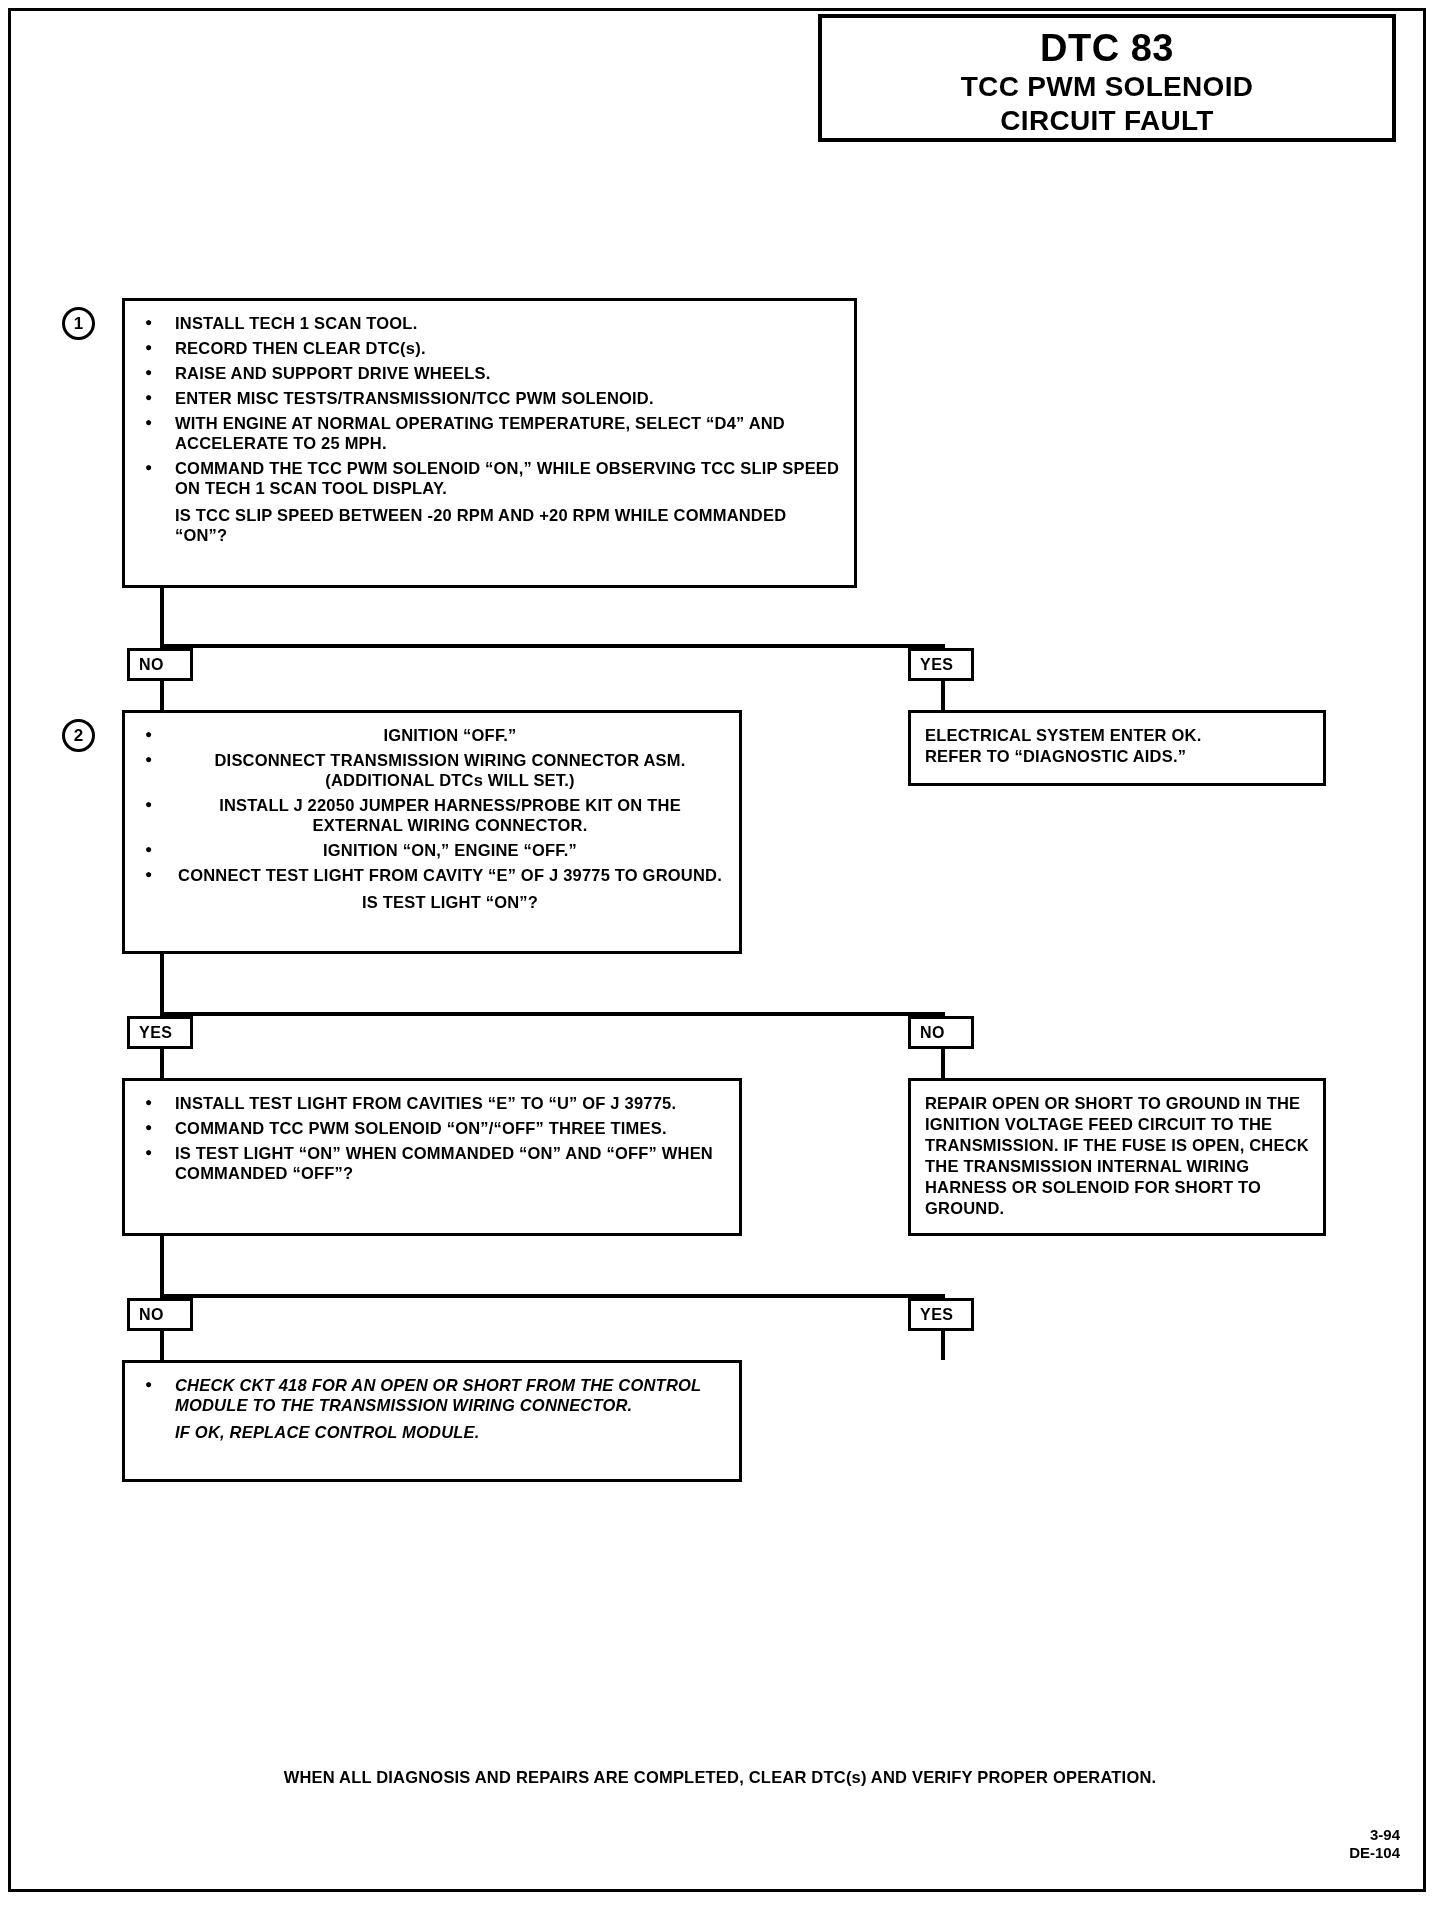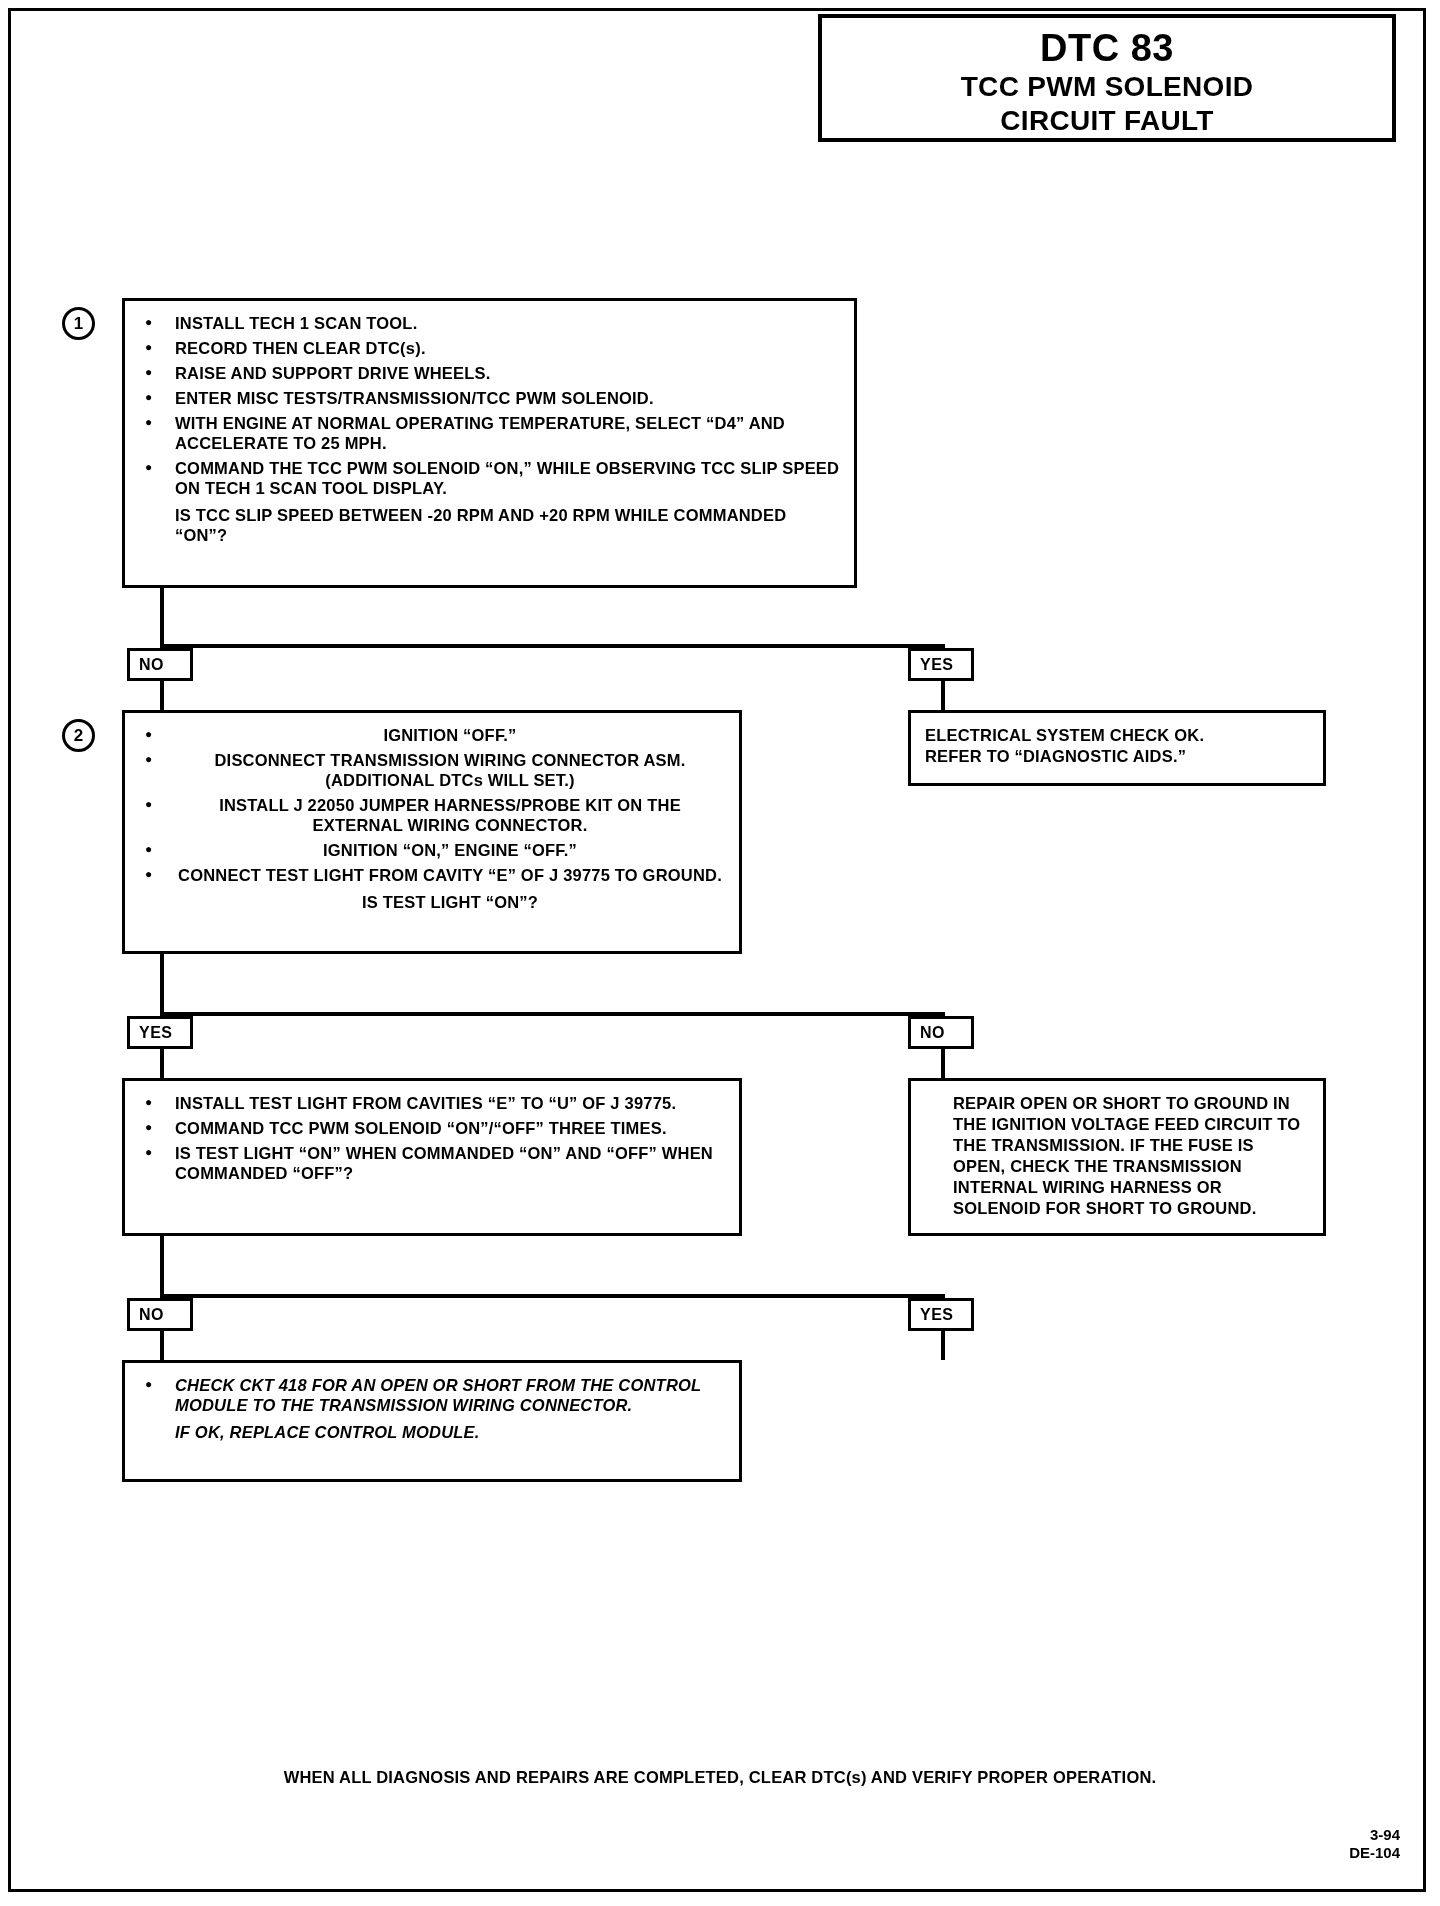--- a/index.html
+++ b/index.html
@@ -207,21 +207,21 @@
         <li>INSTALL J 22050 JUMPER HARNESS/PROBE KIT ON THE EXTERNAL WIRING CONNECTOR.</li>
         <li>IGNITION “ON,” ENGINE “OFF.”</li>
         <li>CONNECT TEST LIGHT FROM CAVITY “E” OF J 39775 TO GROUND.</li>
       </ul>
       <div class="question">IS TEST LIGHT “ON”?</div>
     </div>
   </div>
 
   <div class="box" style="left:908px; top:710px; width:418px; height:76px;">
     <div class="box-inner">
-      <div class="plain-text" style="white-space:pre-line;">ELECTRICAL SYSTEM CHECK OK.
+      <div class="plain-text" style="white-space:pre-line;">ELECTRICAL SYSTEM ENTER OK.
 REFER TO “DIAGNOSTIC AIDS.”</div>
     </div>
   </div>
 
   <div class="ln-v" style="left:160px; top:954px; height:62px;"></div>
   <div class="ln-h" style="left:160px; top:1012px; width:785px;"></div>
   <div class="ln-v" style="left:941px; top:1012px; height:20px;"></div>
 
   <div class="tag" style="left:127px; top:1016px;">YES</div>
   <div class="tag" style="left:908px; top:1016px;">NO</div>
@@ -232,21 +232,21 @@
   <div class="box" style="left:122px; top:1078px; width:620px; height:158px;">
     <div class="box-inner">
       <ul class="bullets">
         <li>INSTALL TEST LIGHT FROM CAVITIES “E” TO “U” OF J 39775.</li>
         <li>COMMAND TCC PWM SOLENOID “ON”/“OFF” THREE TIMES.</li>
         <li>IS TEST LIGHT “ON” WHEN COMMANDED “ON” AND “OFF” WHEN COMMANDED “OFF”?</li>
       </ul>
     </div>
   </div>
 
-  <div class="box" style="left:908px; top:1078px; width:418px; height:158px;padding-left:28px;">
+  <div class="box" style="left:908px; top:1078px; width:418px; height:158px;">
     <div class="box-inner">
       <div class="plain-text">REPAIR OPEN OR SHORT TO GROUND IN THE IGNITION VOLTAGE FEED CIRCUIT TO THE TRANSMISSION. IF THE FUSE IS OPEN, CHECK THE TRANSMISSION INTERNAL WIRING HARNESS OR SOLENOID FOR SHORT TO GROUND.</div>
     </div>
   </div>
 
   <div class="ln-v" style="left:160px; top:1236px; height:62px;"></div>
   <div class="ln-h" style="left:160px; top:1294px; width:785px;"></div>
   <div class="ln-v" style="left:941px; top:1294px; height:20px;"></div>
 
   <div class="tag" style="left:127px; top:1298px;">NO</div>

